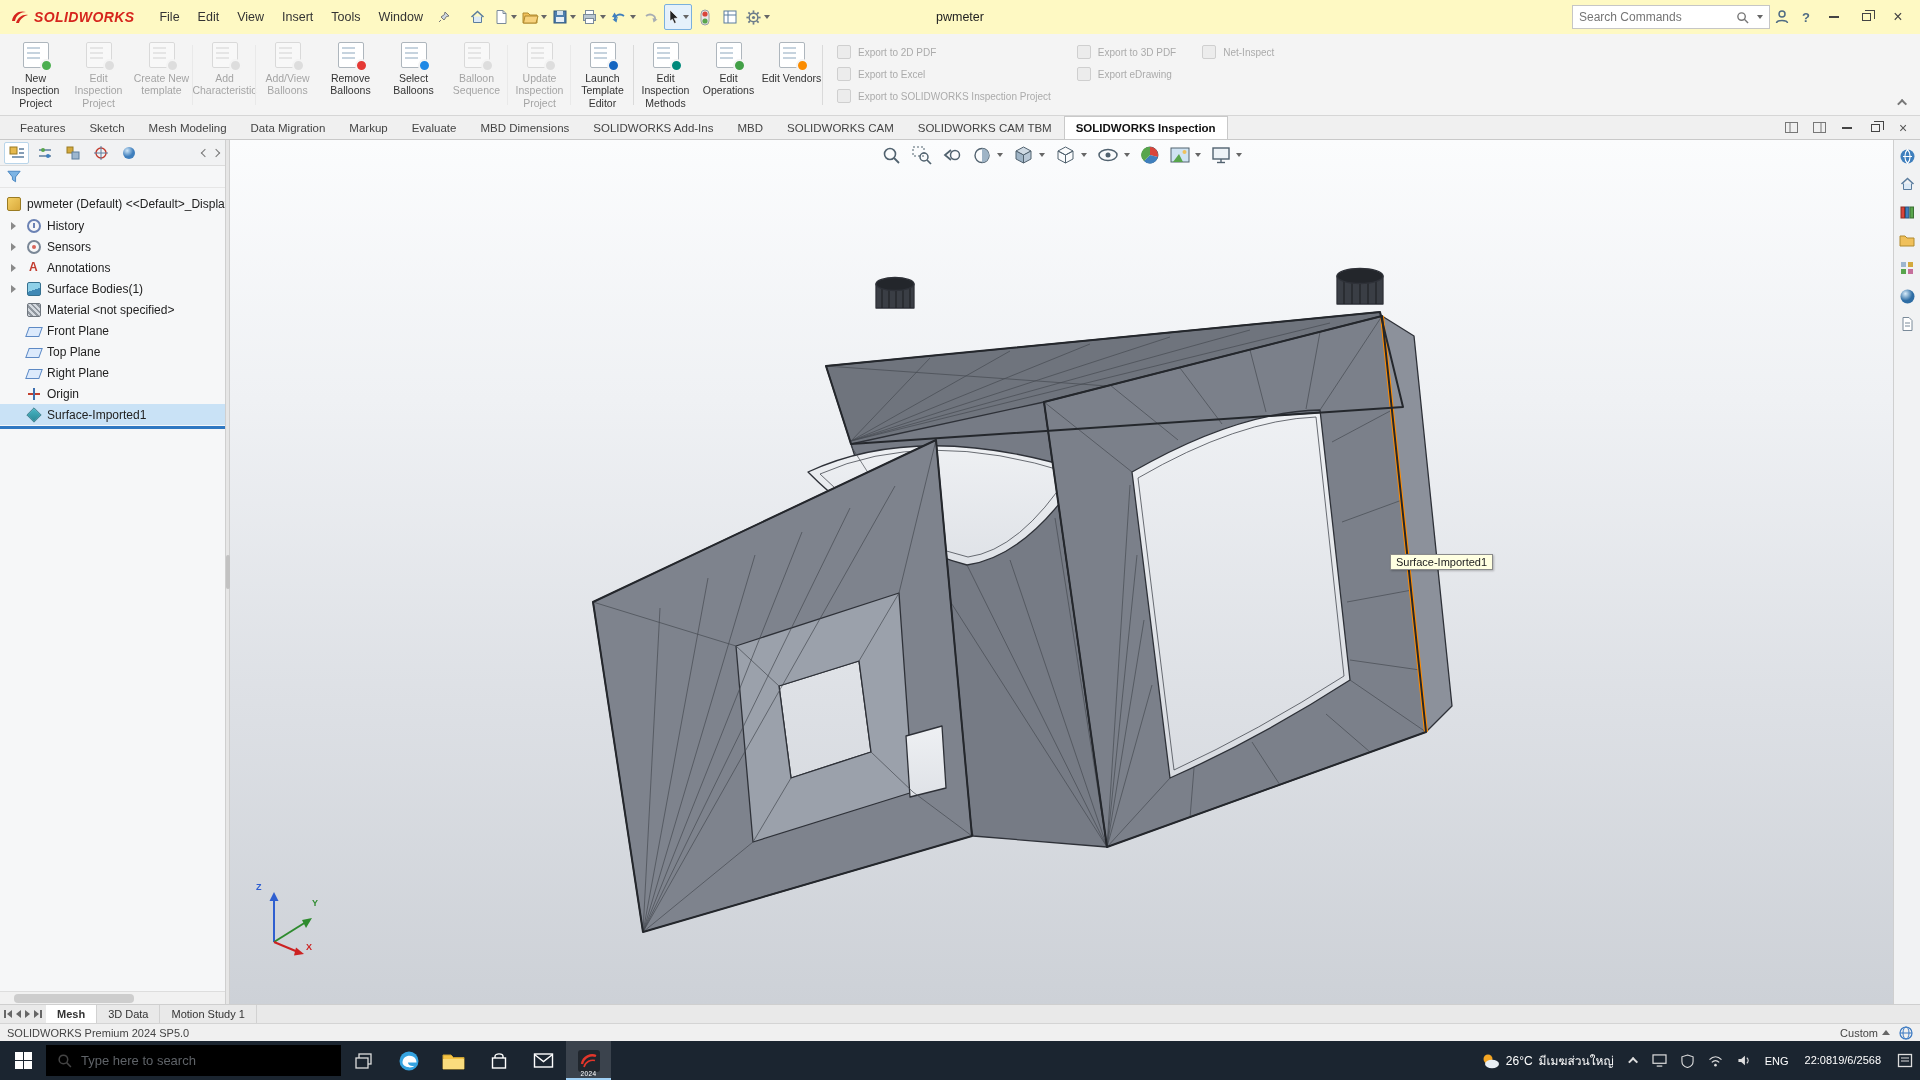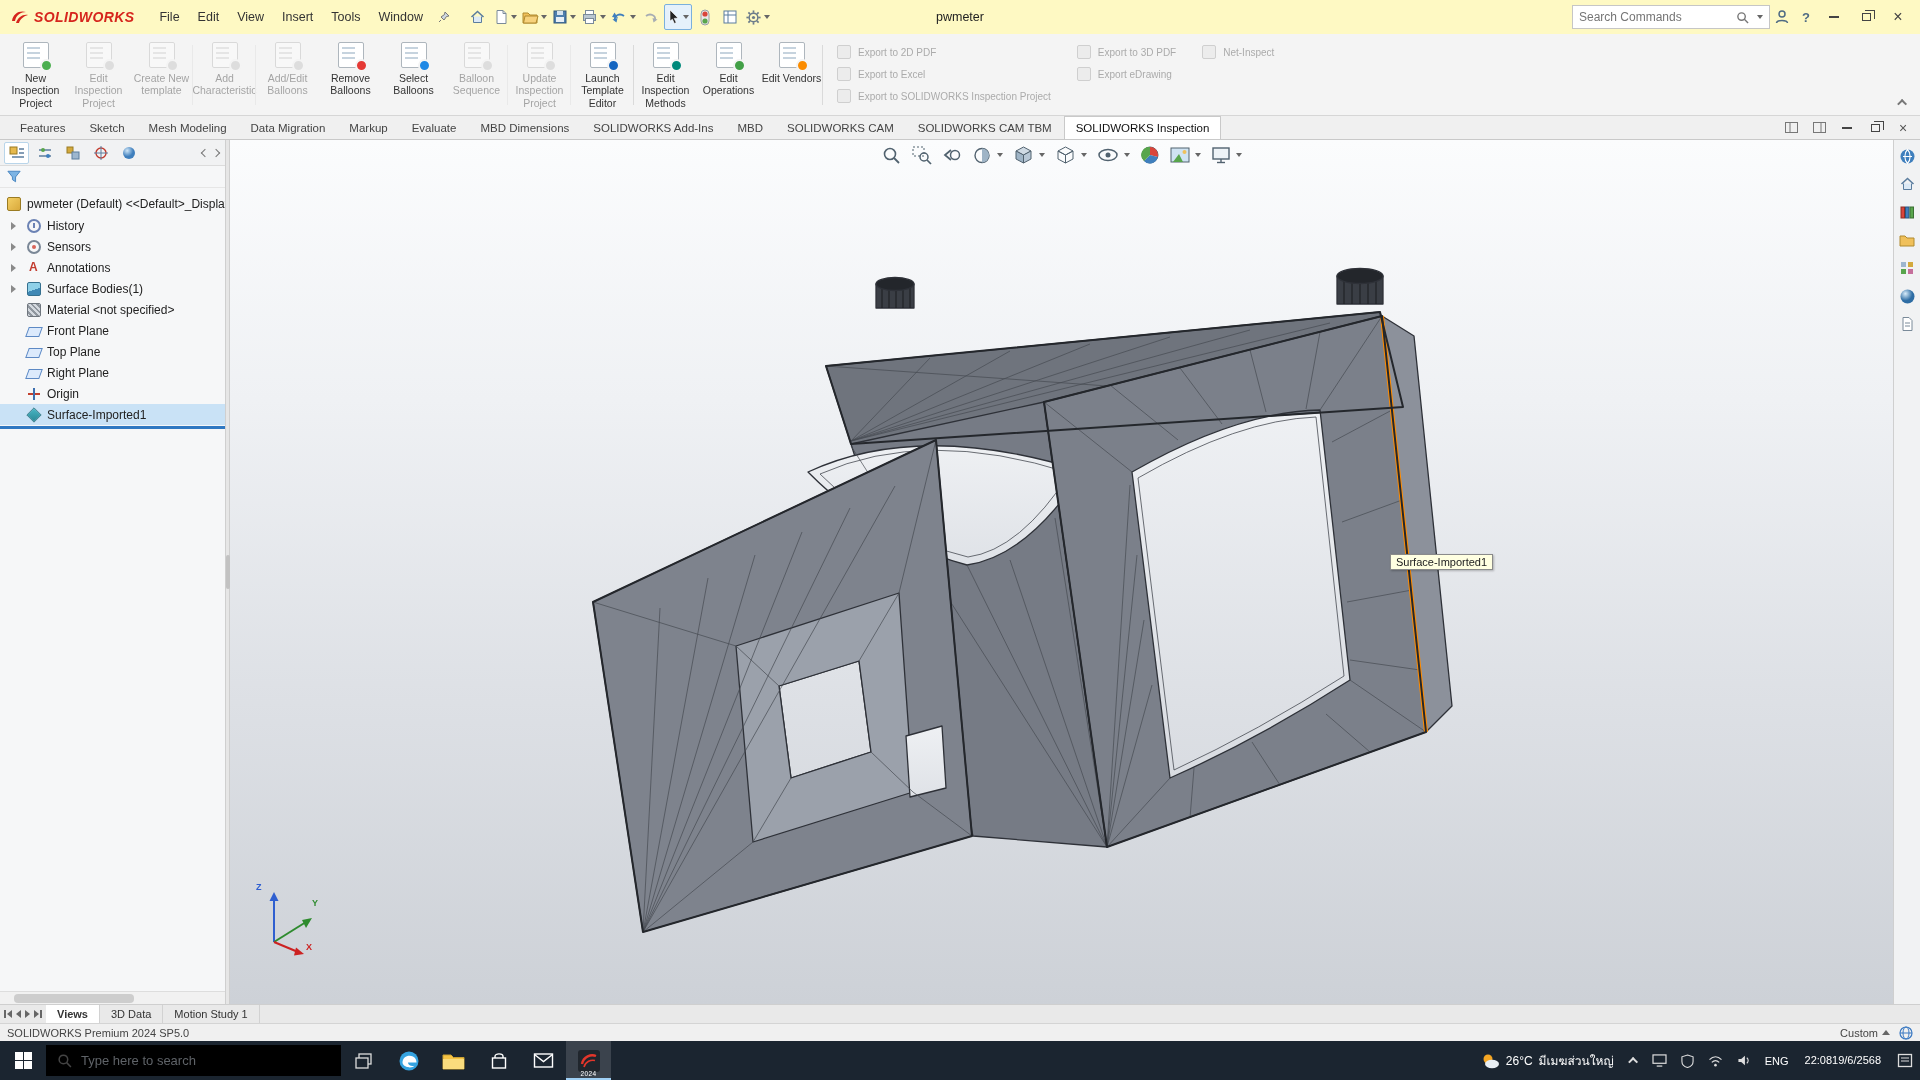--- a/index.html
+++ b/index.html
@@ -39,21 +39,21 @@
 .exp-col{display:flex;flex-direction:column;gap:8px}
 .exp-item{display:flex;align-items:center;gap:7px;color:#ababab;font-size:10px;white-space:nowrap}
 .exp-ic{width:14px;height:14px;background:#ececec;border:1px solid #cfcfcf;border-radius:2px;flex:0 0 auto}
 .rb-collapse{position:absolute;right:10px;bottom:8px;width:14px;height:10px;display:flex;align-items:center;justify-content:center}
 .chev-up{width:7px;height:7px;border-left:2px solid #777;border-top:2px solid #777;transform:rotate(45deg) translateY(2px)}
 
 
 .tabrow{height:24px;background:#f0f0f0;display:flex;align-items:flex-end;border-bottom:1px solid #c9c9c9;padding-left:8px;position:relative;flex:0 0 auto}
 .doc-tabs{display:flex;height:23px}
 .doc-tab{padding:0 11px;display:flex;align-items:center;font-size:11.5px;color:#444;border:1px solid transparent;border-bottom:none}
-.doc-tab.active{background:#fff;border-color:#c9c9c9;font-weight:normal;color:#111}
+.doc-tab.active{background:#fff;border-color:#c9c9c9;font-weight:bold;color:#111}
 .tabrow-right{margin-left:auto;display:flex;align-items:center;gap:10px;padding-right:8px;height:100%}
 .mini-btn{display:flex;align-items:center;justify-content:center;width:18px;height:18px;color:#555;font-size:11px}
 
 
 .main{flex:1;display:flex;min-height:0}
 
 
 .panel{width:226px;background:#f6f7f8;border-right:1px solid #cfcfcf;display:flex;flex-direction:column;flex:0 0 auto}
 .panel-tabs{height:26px;display:flex;align-items:center;gap:3px;padding:0 4px;border-bottom:1px solid #dcdcdc;background:#f1f2f3}
 .ptab{width:25px;height:22px;display:flex;align-items:center;justify-content:center;border-radius:2px;border:1px solid transparent}
@@ -307,21 +307,21 @@
             <span class="rb-badge" style="background: rgb(185, 192, 199);"></span>
           </span>
           <span class="rb-label">Add Characteristic</span>
         </div>
 
         <div class="rb-btn disabled">
 
           <span class="rb-ic">
             <span class="rb-badge" style="background: rgb(185, 192, 199);"></span>
           </span>
-          <span class="rb-label">Add/Edit Balloons</span>
+          <span class="rb-label">Add/View Balloons</span>
         </div>
 
         <div class="rb-btn">
 
           <span class="rb-ic">
             <span class="rb-badge" style="background: rgb(229, 57, 53);"></span>
           </span>
           <span class="rb-label">Remove Balloons</span>
         </div>
 
@@ -889,21 +889,21 @@
           <span class="tri r"></span>
         </span>
       <span class="nav-btn">
           <span class="tri r"></span>
           <span class="nav-bar"></span>
         </span>
     </div>
     <div style="display:flex">
 
     <div class="sheet-tab active">
-          <span>Views</span>
+          <span>Mesh</span>
         </div>
         <div class="sheet-tab">
           <span>3D Data</span>
         </div>
         <div class="sheet-tab">
           <span>Motion Study 1</span>
         </div>
       </div>
   </div>
 

